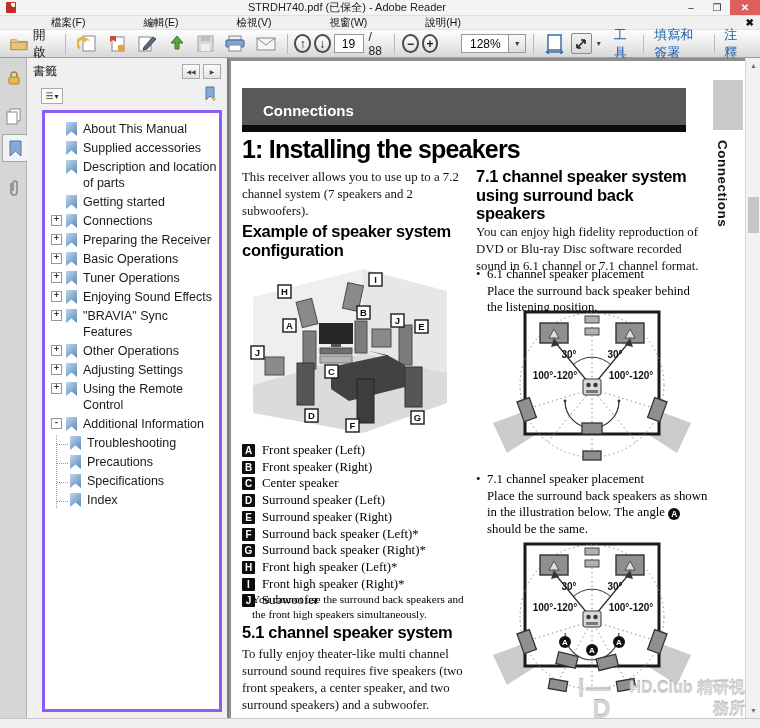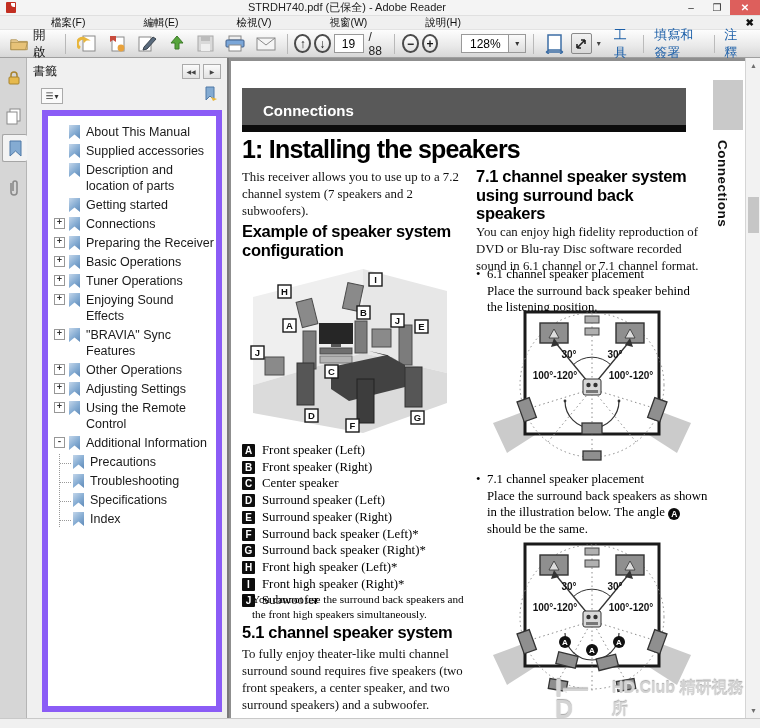--- a/index.html
+++ b/index.html
@@ -62,21 +62,21 @@
   .ph-btns { margin-left:auto; display:flex; gap:3px; }
   .ph-btn { width:18px; height:15px; border:1px solid #aaa; background:linear-gradient(#fbfbfb,#e2e2e2);
             font-size:6px; color:#444; display:flex; align-items:center; justify-content:center; }
   .panel-opts { height:24px; display:flex; align-items:center; padding:0 8px 0 14px; }
   .opts-btn { width:22px; height:16px; border:1px solid #aaa; background:#fafafa; display:flex;
               align-items:center; justify-content:center; gap:2px; font-size:8px; color:#333; }
   .opts-glyph { font-size:9px; letter-spacing:-1px; }
   .addbm { margin-left:auto; }
 
   .tree { position:absolute; left:15px; right:5px; top:52px; bottom:6px; background:#fff;
-          border:6px solid #8b5cf6; padding:8px 2px 0 6px; overflow:hidden; }
+          border:3px solid #8b5cf6; padding:8px 2px 0 6px; overflow:hidden; }
   .bm-row { display:flex; align-items:flex-start; margin-bottom:3px; cursor:default; }
   .exp { width:11px; height:11px; flex:0 0 11px; border:1px solid #979797; background:#fff;
          font:bold 9px/9px "Liberation Mono",monospace; text-align:center; color:#333;
          margin:2px 4px 0 0; }
   .exp-spacer { width:11px; flex:0 0 11px; margin-right:4px; }
   .bm-ico { width:11px; height:14px; flex:0 0 11px; margin:1px 6px 0 0;
             background:linear-gradient(135deg,#c3d6ea 0%,#84abd2 55%,#5f8ab8 100%);
             clip-path:polygon(0 0,100% 0,100% 100%,50% 68%,0 100%); }
   .bm-label { font-size:12.5px; line-height:16px; color:#1a1a1a; }
   .bm-children { margin-left:5px; border-left:1px dotted #999; padding-left:0; }
@@ -125,21 +125,21 @@
                 border-radius:50%; font:bold 8.5px/12px "Liberation Sans",sans-serif; text-align:center;
                 vertical-align:-1px; }
   .d1 { position:absolute; left:254px; top:246px; }
   .d2 { position:absolute; left:254px; top:478px; }
 
   svg text.ang { font:bold 10px "Liberation Sans",sans-serif; fill:#111; }
   svg text.lblt { font:bold 9.5px "Liberation Sans",sans-serif; fill:#111; text-anchor:middle; }
   svg text.abadge { font:bold 8px "Liberation Sans",sans-serif; fill:#fff; text-anchor:middle; }
 
   
-  .wm { position:absolute; left:324px; top:617px; display:flex; align-items:flex-start; gap:9px; }
+  .wm { position:absolute; left:336px; top:617px; display:flex; align-items:flex-start; gap:9px;text-align:right; }
   .wm-logo { color:#d4d4d4; font-weight:bold; line-height:0.85;
              text-shadow:0 1px 1px #fff,0 -1px 1px #a8a8a8; }
   .wm-logo .t { font-size:25px; letter-spacing:1px; }
   .wm-text { color:#d2d2d2; text-shadow:0 1px 1px #fff,0 -1px 1px #a8a8a8; }
   .wm-text .l1 { font-size:16px; font-weight:bold; }
 
   
   .vscroll { position:absolute; right:0; top:0; width:15px; height:100%; background:#f2f2f2;
              border-left:1px solid #d5d5d5; }
   .vs-arrow { position:absolute; left:0; width:15px; height:15px; display:flex; align-items:center;
@@ -372,26 +372,26 @@
         </div>
       <div class="bm-row">
           <span class="exp">-</span>
           <span class="bm-ico"></span>
           <span class="bm-label">Additional Information</span>
         </div>
       <div class="bm-children">
         <div class="bm-row">
             <span class="elbow"></span>
             <span class="bm-ico"></span>
-            <span class="bm-label">Precautions</span>
+            <span class="bm-label">Troubleshooting</span>
           </div>
         <div class="bm-row">
             <span class="elbow"></span>
             <span class="bm-ico"></span>
-            <span class="bm-label">Troubleshooting</span>
+            <span class="bm-label">Precautions</span>
           </div>
         <div class="bm-row">
             <span class="elbow"></span>
             <span class="bm-ico"></span>
             <span class="bm-label">Specifications</span>
           </div>
         <div class="bm-row">
             <span class="elbow"></span>
             <span class="bm-ico"></span>
             <span class="bm-label">Index</span>

